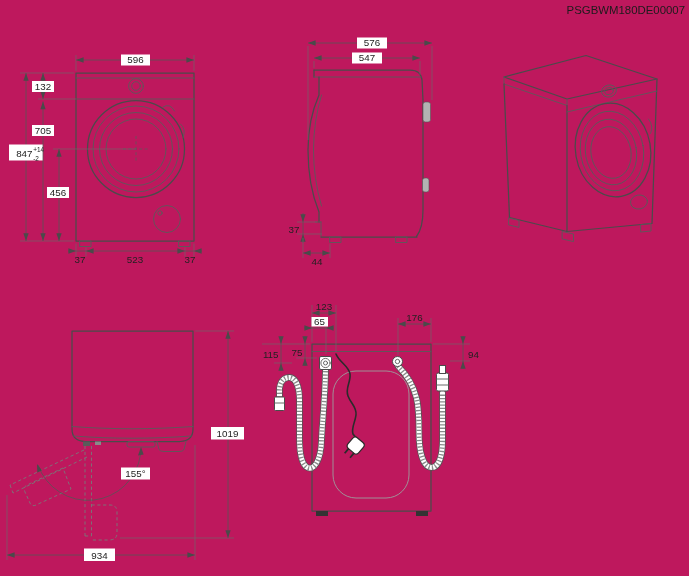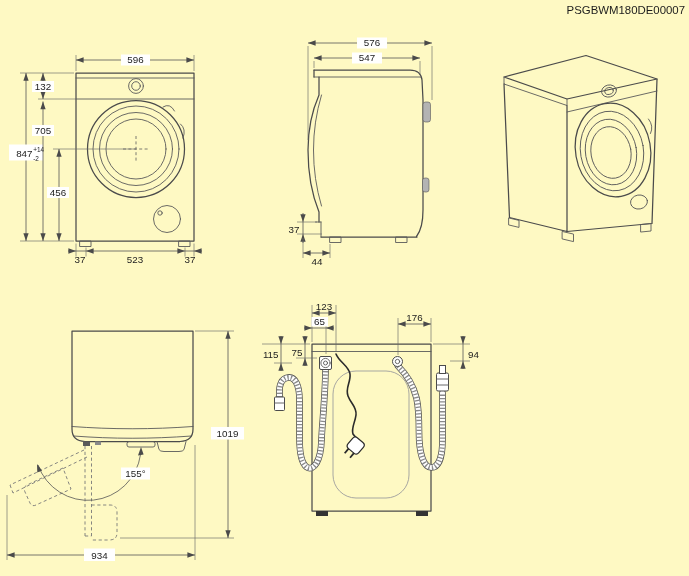--- a/index.html
+++ b/index.html
@@ -1,16 +1,16 @@
 <!DOCTYPE html>
 <html><head>
 <meta charset="utf-8">
 <style>
   html,body{margin:0;padding:0;background:#fff;}
-  .canvas{position:relative;width:689px;height:576px;background:#fef9c3;overflow:hidden;
+  .canvas{position:relative;width:689px;height:576px;background:#be185d;overflow:hidden;
           font-family:"Liberation Sans", sans-serif;}
   svg{display:block}
   .ml{stroke:#4b4b4b;stroke-width:1.25;fill:none;stroke-linejoin:round;stroke-linecap:round;}
   .ml2{stroke:#5a5a5a;stroke-width:0.9;fill:none;stroke-linejoin:round;stroke-linecap:round;}
   .soft{stroke:#9d9d9d;stroke-width:0.9;fill:none;}
   .dim{stroke:#555;stroke-width:0.8;fill:none;}
   .ext{stroke:#6a6a6a;stroke-width:0.65;fill:none;}
   .dash{stroke:#787878;stroke-width:0.9;fill:none;stroke-dasharray:3.2 2.6;}
   .cross{stroke:#5a5a5a;stroke-width:0.8;fill:none;stroke-dasharray:3 2.4;}
   .dtxt{font-size:9.8px;fill:#222;}

